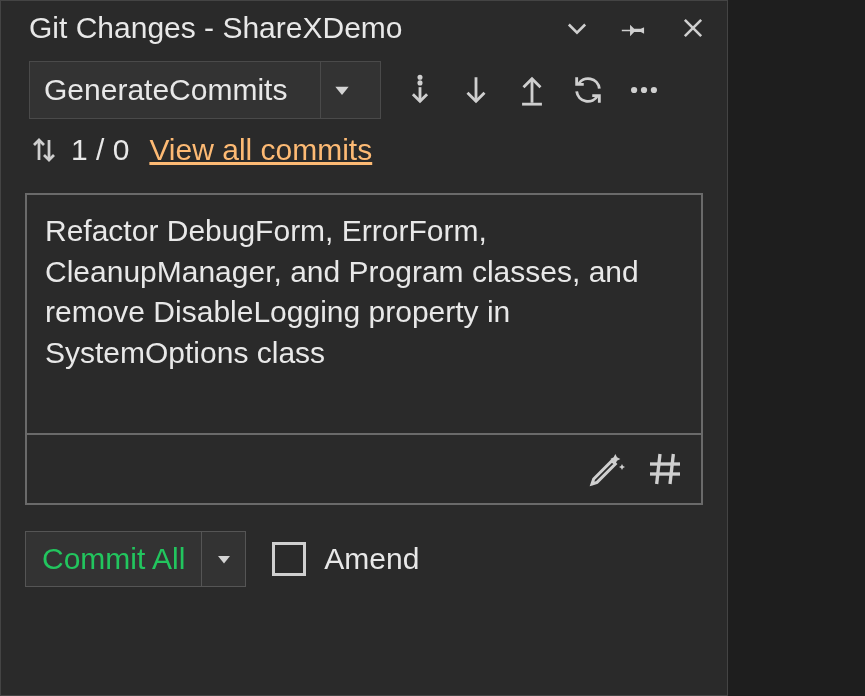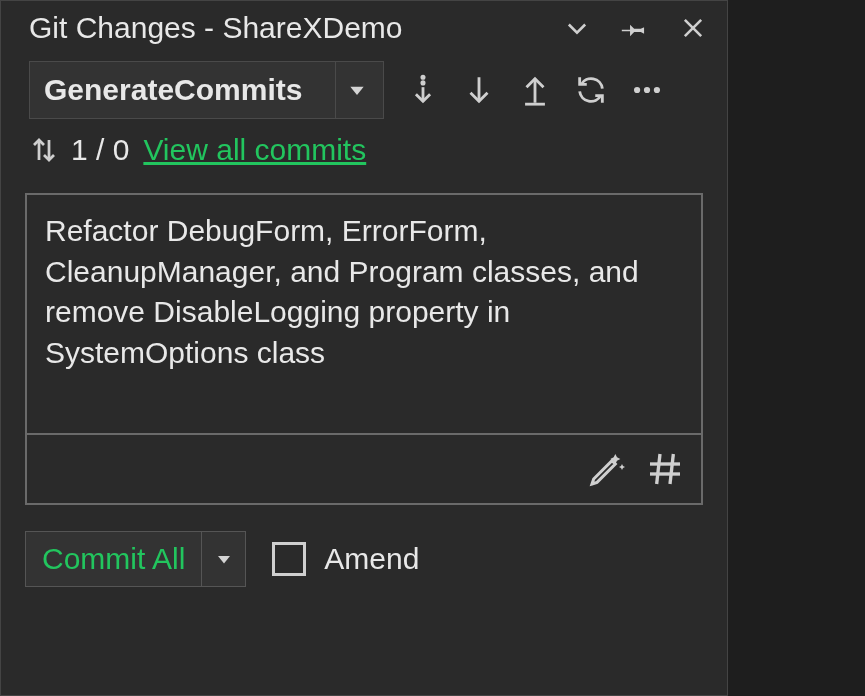--- a/index.html
+++ b/index.html
@@ -51,23 +51,22 @@
     align-items: center;
     padding: 4px 20px 8px 28px;
     gap: 14px;
   }
   .branch-dd {
     display: flex;
     align-items: center;
     background: #333333;
     border: 1px solid #4a4a4a;
     height: 58px;
-    padding: 0 6px 0 14px;
+    padding: 0 18px 0 14px;
     gap: 33px;
-    font-weight: bold;
   }
   .branch-name {
     font-size: 30px;
     color: #e8e8e8;
   }
   .branch-caret {
     width: 42px;
     height: 56px;
     display:flex;
     align-items:center;
@@ -80,33 +79,33 @@
     gap: 22px;
     margin-left: 8px;
   }
   .toolbar-icons .icon-btn svg {
     width: 34px;
     height: 34px;
   }
   .sync-row {
     display: flex;
     align-items: center;
-    gap: 14px;
+    gap: 20px;
     padding: 6px 28px 14px 28px;
   }
   .sync-count {
     font-size: 30px;
     color: #e8e8e8;
     display: flex;
     align-items: center;
     gap: 12px;
   }
   .link {
     font-size: 30px;
-    color: #22c55e;
+    color: #fdba74;
     text-decoration: underline;
     cursor: pointer;
   }
   .msg-container {
     margin: 12px 24px 0 24px;
     display: flex;
     flex-direction: column;
   }
   .commit-msg {
     border: 2px solid #6a6a6a;

